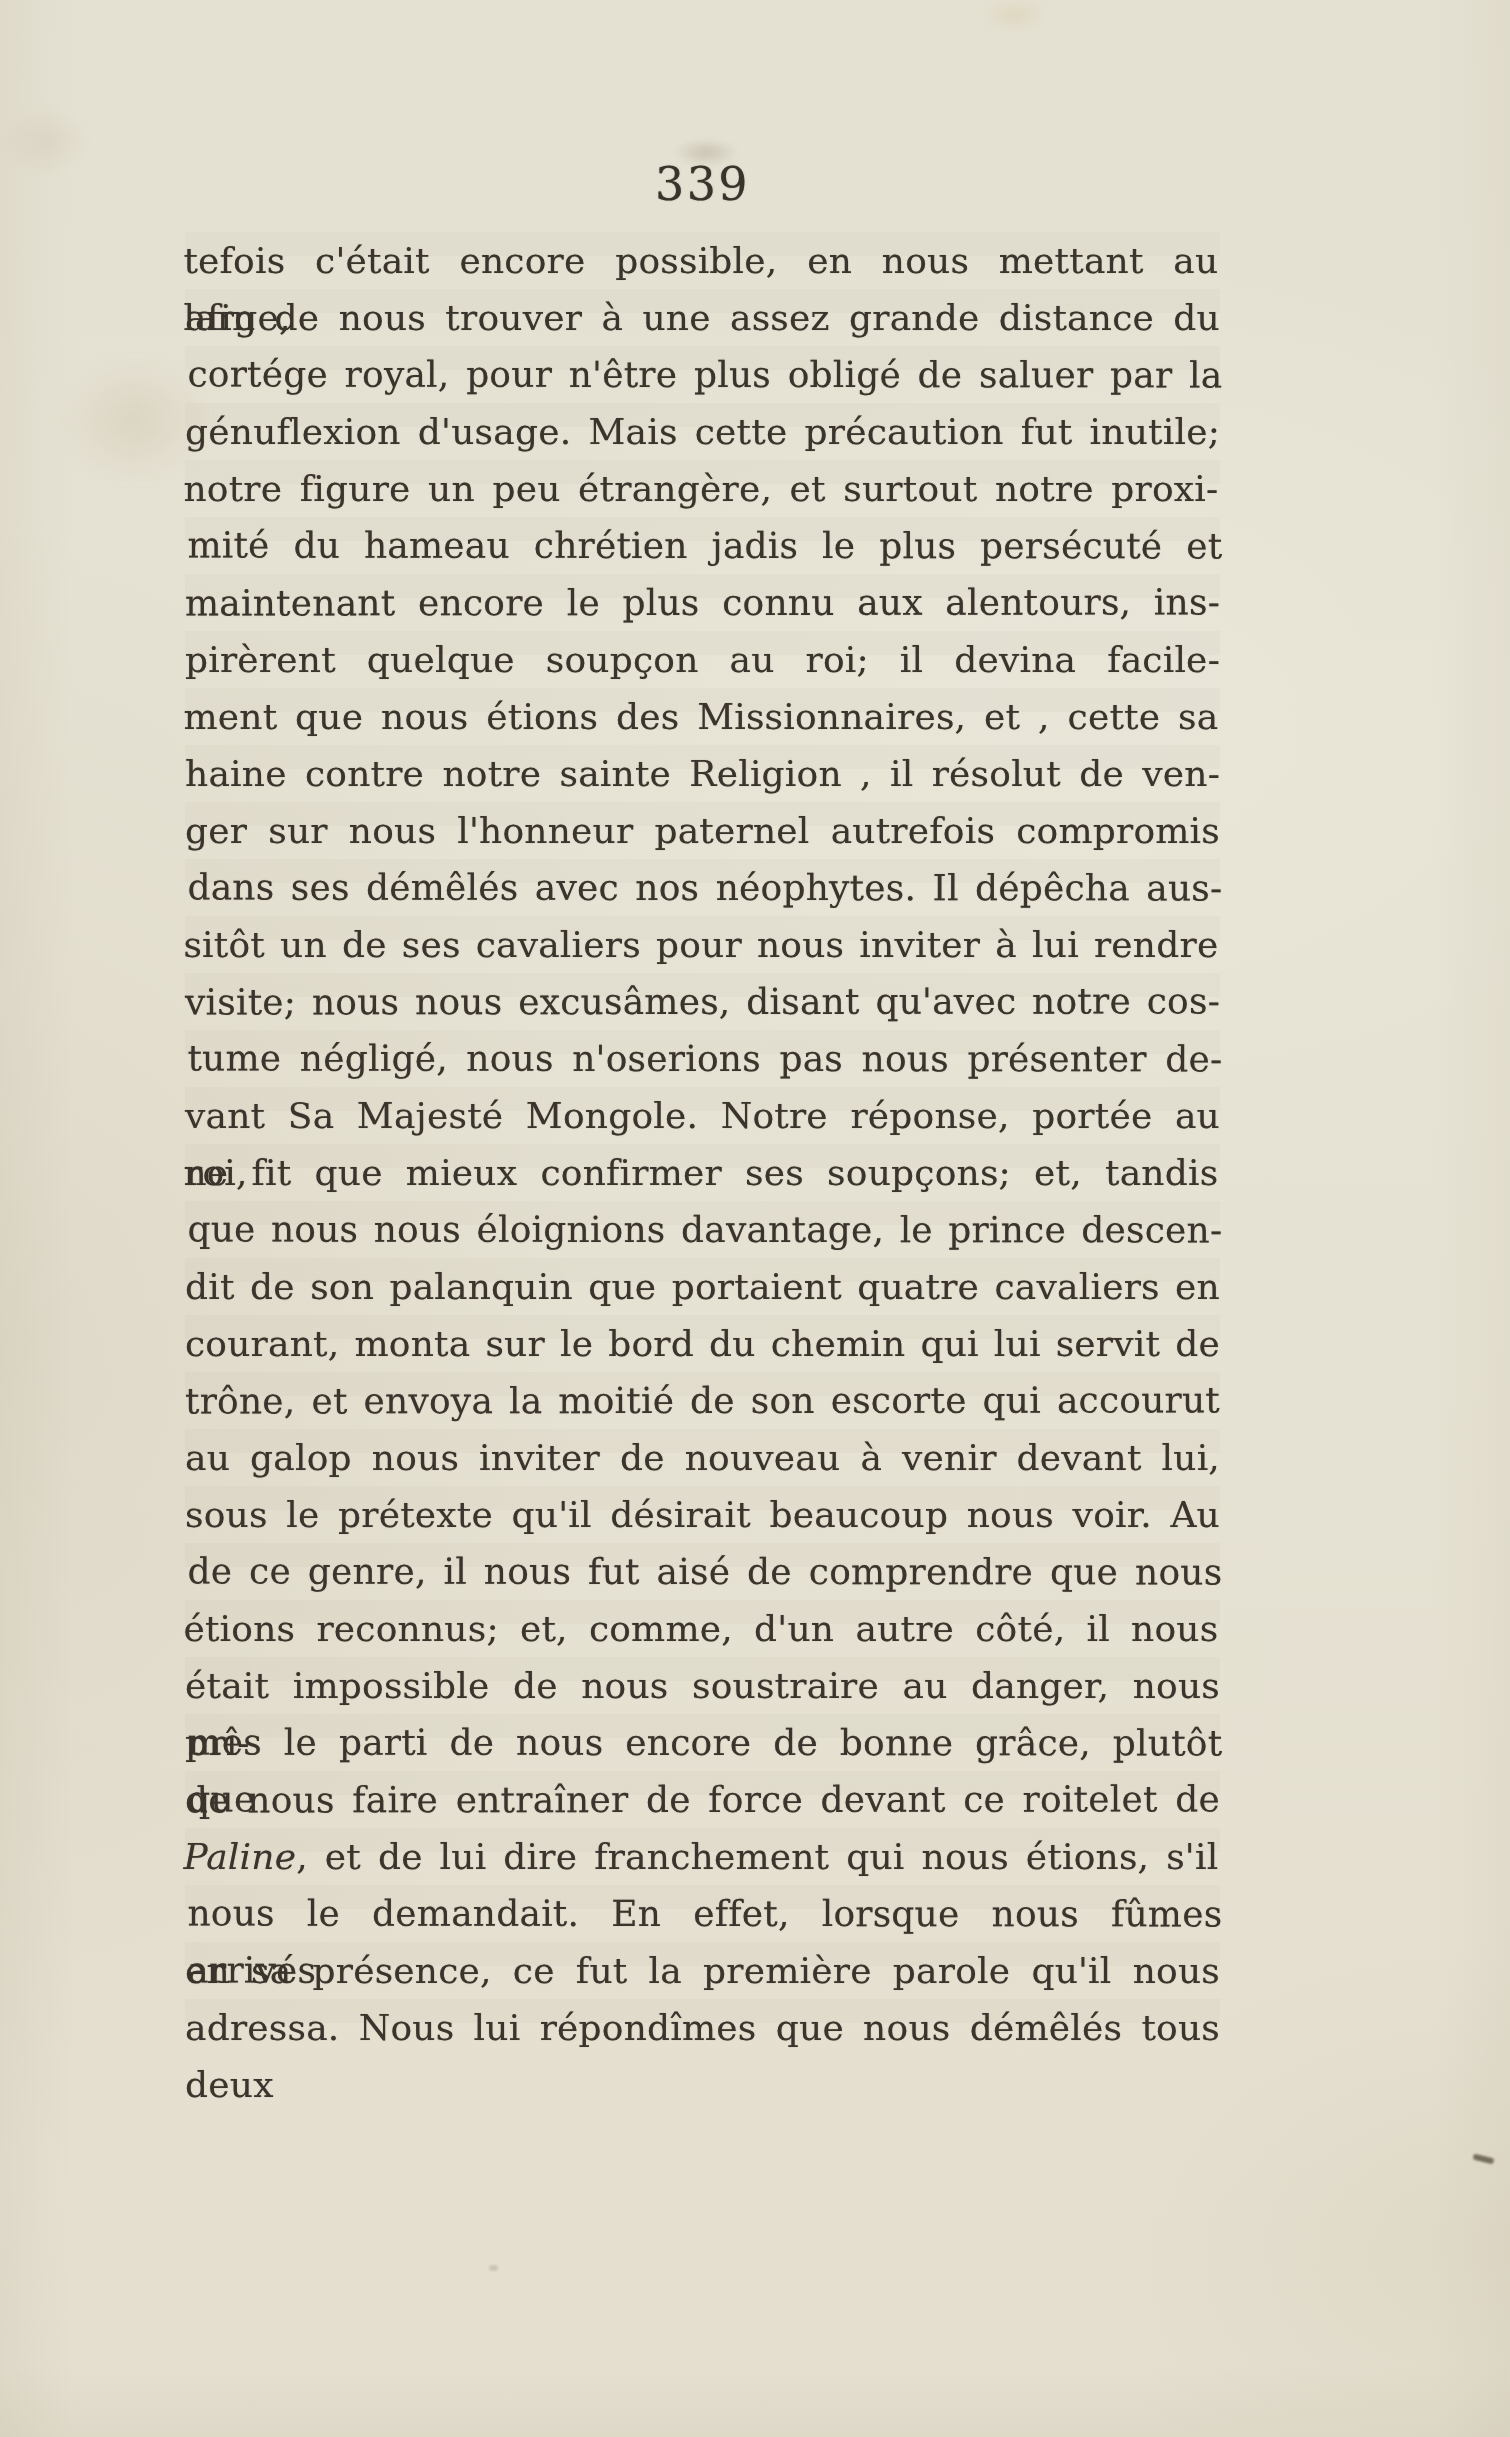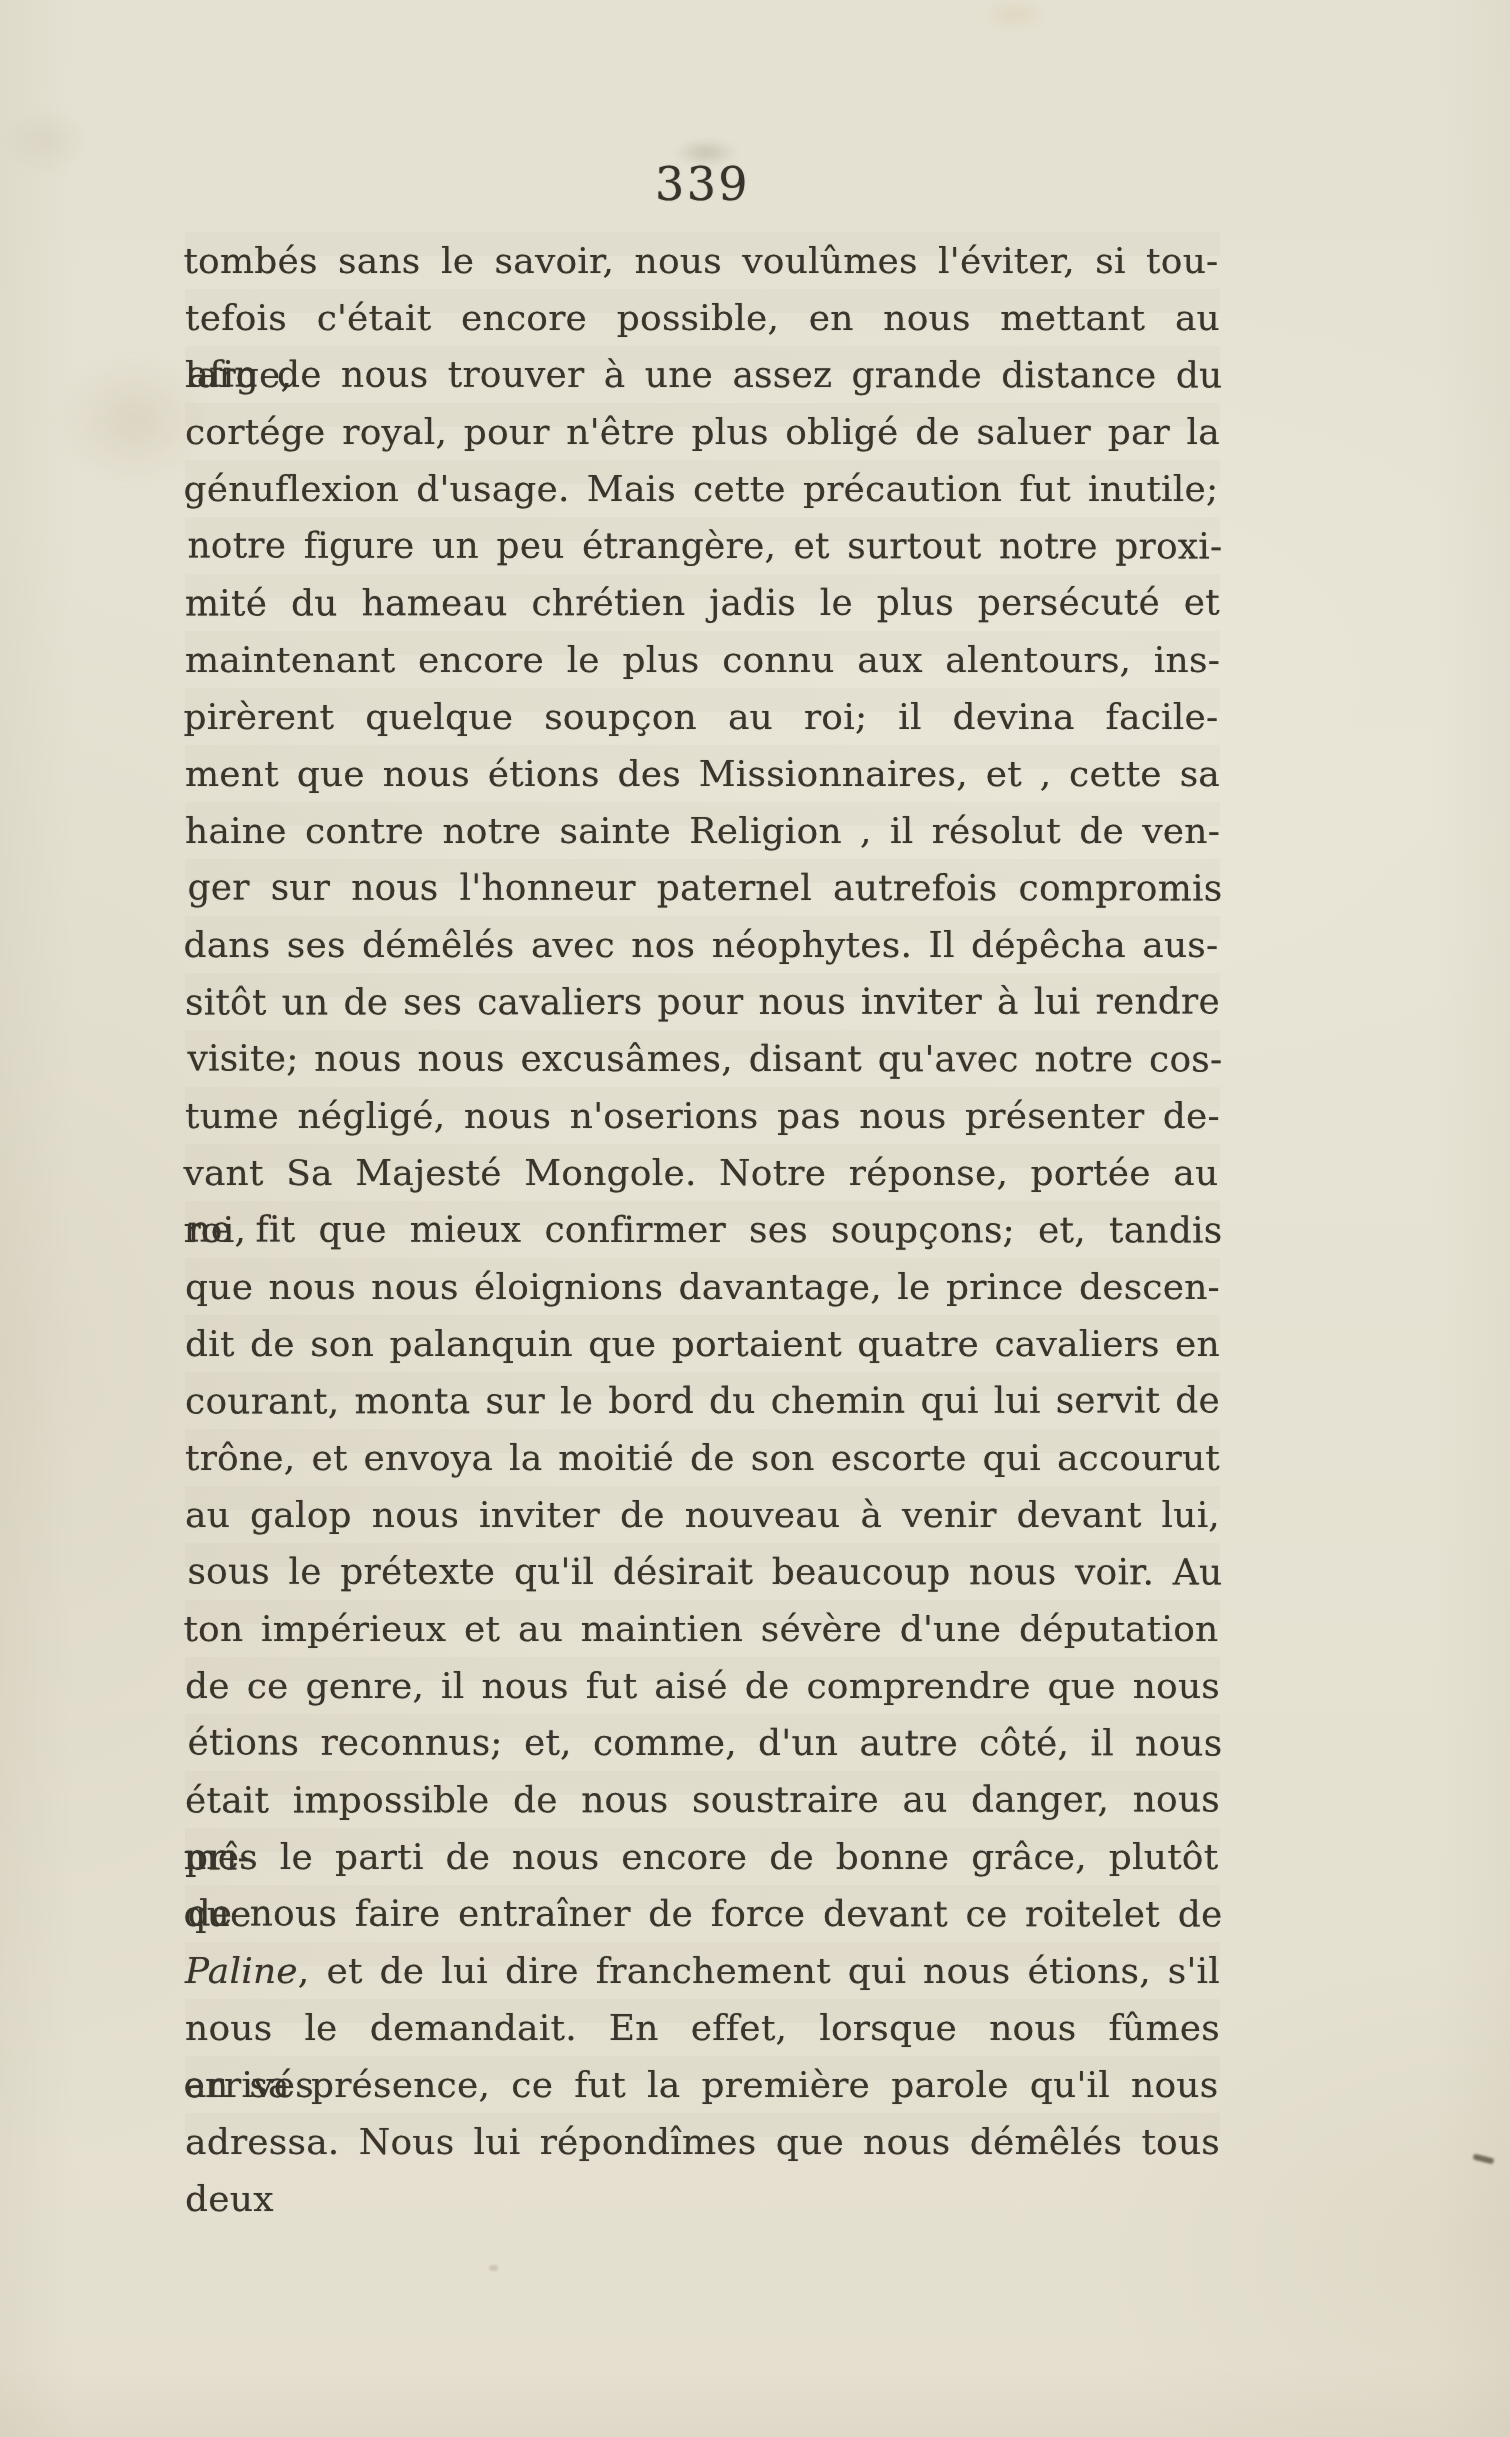--- a/index.html
+++ b/index.html
@@ -104,21 +104,20 @@
 </style>
 </head>
 <body>
 
 <div class="page">
 
   <div class="folio-ghost"></div>
   <div class="folio">339</div>
 
   <div class="textblock">
-    <div class="line">tombés sans le savoir, nous voulûmes l'éviter, si tou-</div>
     <div class="line">tefois c'était encore possible, en nous mettant au large,</div>
     <div class="line">afin de nous trouver à une assez grande distance du</div>
     <div class="line">cortége royal, pour n'être plus obligé de saluer par la</div>
     <div class="line">génuflexion d'usage. Mais cette précaution fut inutile;</div>
     <div class="line">notre figure un peu étrangère, et surtout notre proxi-</div>
     <div class="line">mité du hameau chrétien jadis le plus persécuté et</div>
     <div class="line">maintenant encore le plus connu aux alentours, ins-</div>
     <div class="line">pirèrent quelque soupçon au roi; il devina facile-</div>
     <div class="line">ment que nous étions des Missionnaires, et , cette sa</div>
     <div class="line">haine contre notre sainte Religion , il résolut de ven-</div>
@@ -128,21 +127,20 @@
     <div class="line">visite; nous nous excusâmes, disant qu'avec notre cos-</div>
     <div class="line">tume négligé, nous n'oserions pas nous présenter de-</div>
     <div class="line">vant Sa Majesté Mongole. Notre réponse, portée au roi,</div>
     <div class="line">ne fit que mieux confirmer ses soupçons; et, tandis</div>
     <div class="line">que nous nous éloignions davantage, le prince descen-</div>
     <div class="line">dit de son palanquin que portaient quatre cavaliers en</div>
     <div class="line">courant, monta sur le bord du chemin qui lui servit de</div>
     <div class="line">trône, et envoya la moitié de son escorte qui accourut</div>
     <div class="line">au galop nous inviter de nouveau à venir devant lui,</div>
     <div class="line">sous le prétexte qu'il désirait beaucoup nous voir. Au</div>
-    <div class="line">ton impérieux et au maintien sévère d'une députation</div>
     <div class="line">de ce genre, il nous fut aisé de comprendre que nous</div>
     <div class="line">étions reconnus; et, comme, d'un autre côté, il nous</div>
     <div class="line">était impossible de nous soustraire au danger, nous prî-</div>
     <div class="line">mes le parti de nous encore de bonne grâce, plutôt que</div>
     <div class="line">de nous faire entraîner de force devant ce roitelet de</div>
     <div class="line"><em>Paline</em><span>, et de lui dire franchement qui nous étions, s'il</span></div>
     <div class="line">nous le demandait. En effet, lorsque nous fûmes arrivés</div>
     <div class="line">en sa présence, ce fut la première parole qu'il nous</div>
     <div class="line">adressa. Nous lui répondîmes que nous démêlés tous deux</div>
   </div>

